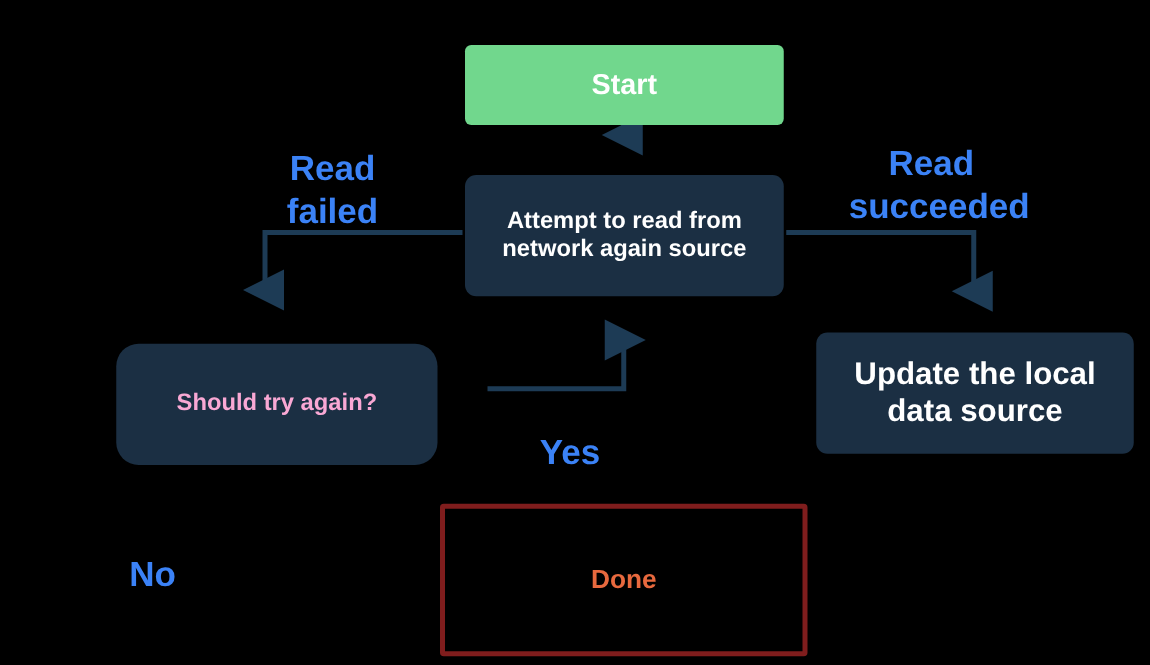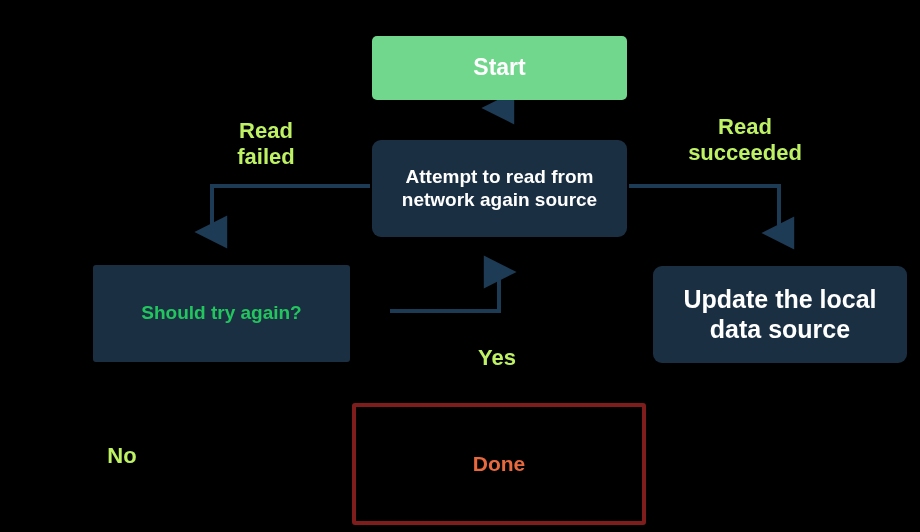--- a/index.html
+++ b/index.html
@@ -43,26 +43,26 @@
     height: 97px;
     background: #1b2f43;
     border-radius: 9px;
     color: #ffffff;
     font-size: 19px;
     font-weight: 700;
     padding: 0 14px;
   }
   .node-retry {
     left: 93px;
-    top: 265px;
+    top: 275px;
     width: 257px;
     height: 97px;
     background: #1b2f43;
-    border-radius: 3px;
-    color: #22c55e;
+    border-radius: 18px;
+    color: #f9a8d4;
     font-size: 19px;
     font-weight: 700;
     padding: 0 14px;
   }
   .node-update {
     left: 653px;
     top: 266px;
     width: 254px;
     height: 97px;
     background: #1b2f43;
@@ -79,30 +79,30 @@
     height: 122px;
     background: transparent;
     border: 4px solid #7f1d1d;
     border-radius: 3px;
     color: #e8693e;
     font-size: 21px;
     font-weight: 700;
   }
   .edge-label {
     position: absolute;
-    color: #bef264;
-    font-size: 22px;
+    color: #3b82f6;
+    font-size: 28px;
     font-weight: 700;
     text-align: center;
     line-height: 1.2;
     white-space: pre-line;
   }
   .lbl-read-failed { left: 206px; top: 118px; width: 120px; }
   .lbl-read-succeeded { left: 679px; top: 114px; width: 132px; }
-  .lbl-yes { left: 396px; top: 345px; width: 120px; text-align: right; }
+  .lbl-yes { left: 396px; top: 345px; width: 120px; }
   .lbl-no { left: 62px; top: 443px; width: 120px; }
   svg.connectors {
     position: absolute;
     left: 0;
     top: 0;
     width: 920px;
     height: 532px;
     pointer-events: none;
   }
 </style>

